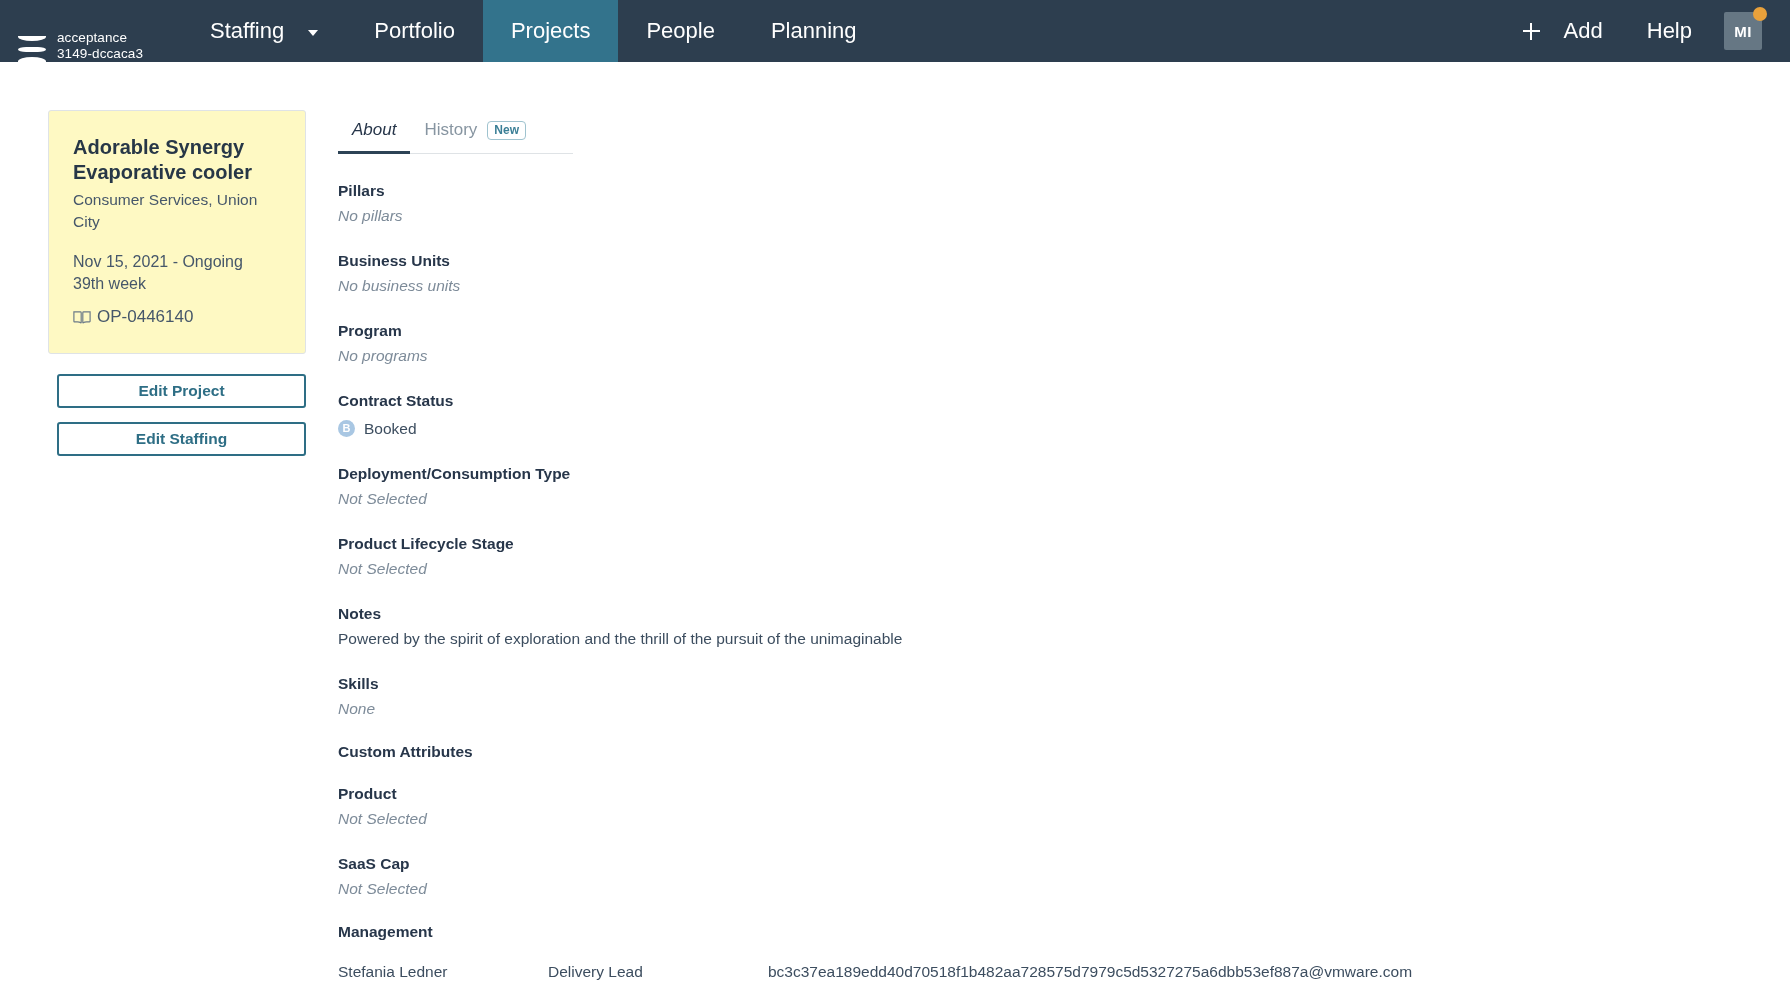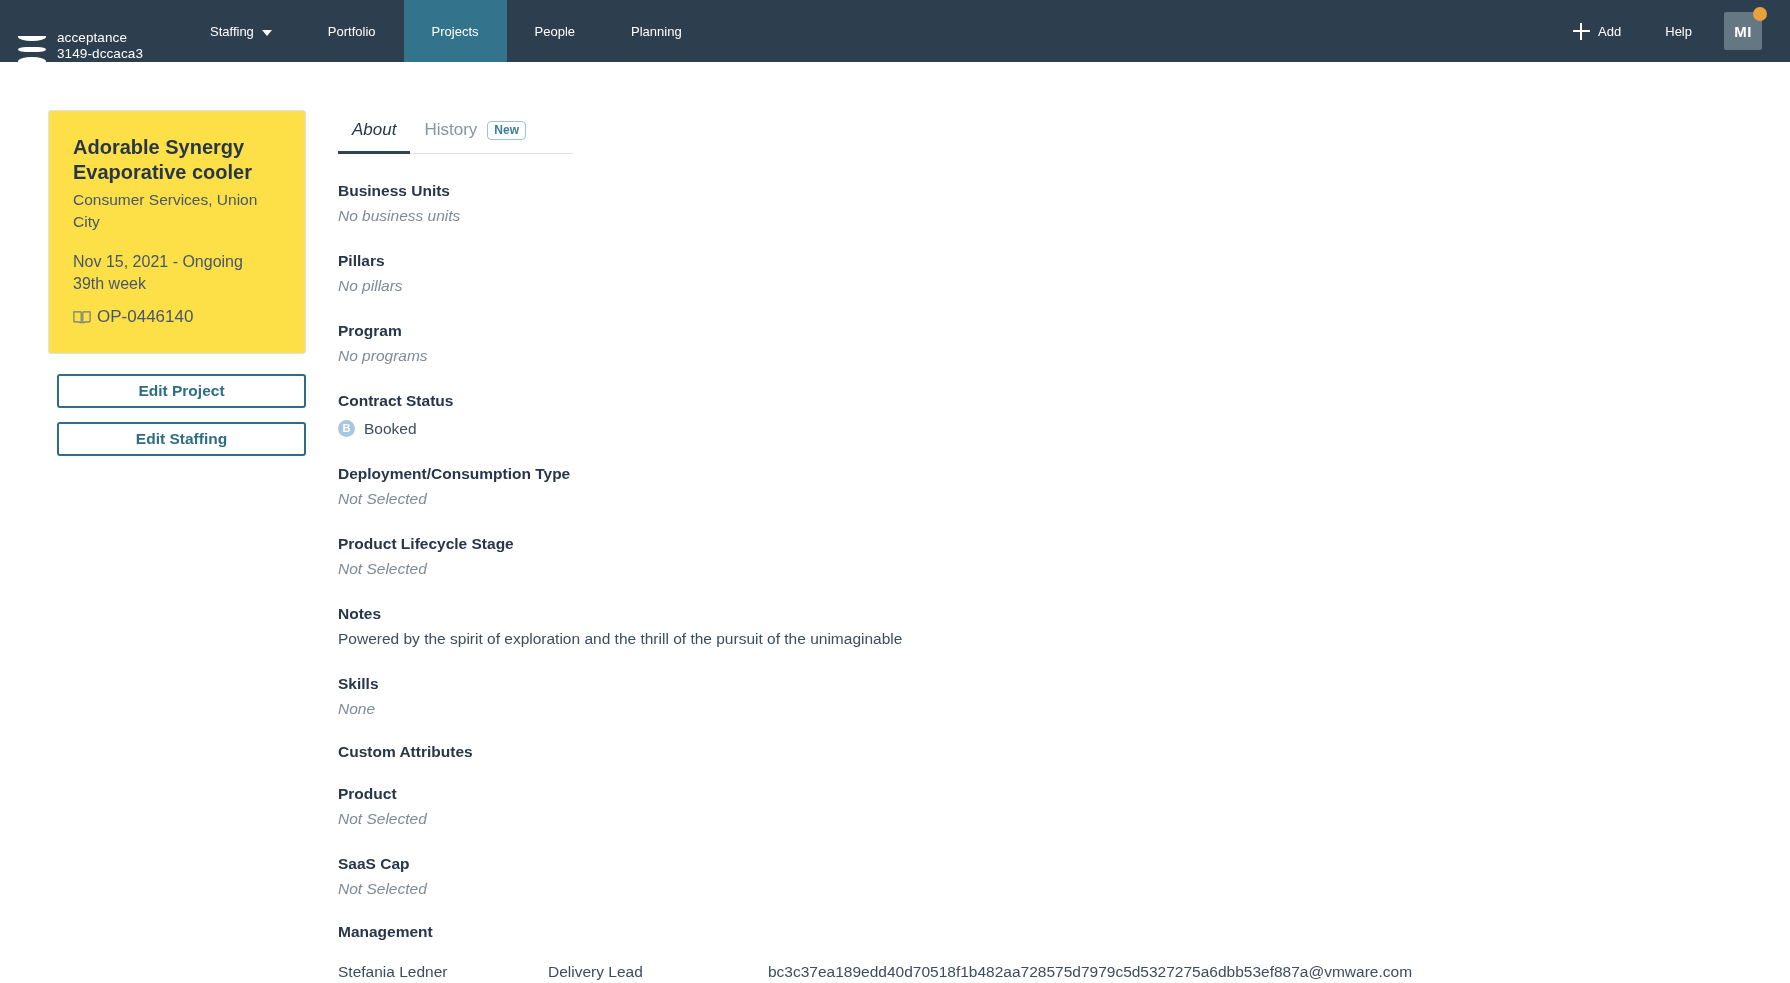--- a/index.html
+++ b/index.html
@@ -39,23 +39,23 @@
   .logo-mark i:nth-child(1){ border-radius: 0 0 70% 70% / 0 0 120% 120%; }
   .logo-mark i:nth-child(2){ border-radius: 70% 70% 70% 70% / 120% 120% 120% 120%; }
   .logo-mark i:nth-child(3){ border-radius: 70% 70% 0 0 / 120% 120% 0 0; }
   .brand-text {
     font-size: 13.5px; line-height: 16px; color: #ffffff; letter-spacing: .1px;
   }
   .nav {
     display: flex; align-items: stretch;
   }
   .nav-item {
-    display: flex; align-items: center; gap: 8px;
+    display: flex; align-items: center; gap: 24px;
     padding: 0 28px;
-    font-size: 13px;
+    font-size: 22px;
     color: #ffffff;
     cursor: pointer;
     white-space: nowrap;
   }
   .nav-item.active { background: #33738c; }
   .chev {
     width: 0; height: 0;
     border-left: 5px solid transparent;
     border-right: 5px solid transparent;
     border-top: 6px solid #ffffff;
@@ -91,21 +91,21 @@
 
   
   .page { display: flex; padding: 48px 0 0 48px; }
 
   .leftcol { width: 258px; flex: 0 0 258px; }
 
   .card {
     border: 1px solid #dfe3e6;
     border-radius: 3px;
     padding: 24px 24px 26px 24px;
-    background: #fde047;
+    background: #fef9c3;
   }
   .card-title {
     font-size: 20px; font-weight: 700; line-height: 25px;
     color: #273747; margin-bottom: 4px;
   }
   .card-sub { font-size: 15.5px; color: #46576a; line-height: 22px; }
   .card-dates { margin-top: 18px; font-size: 16px; color: #46576a; line-height: 22px; }
   .card-id {
     margin-top: 12px; display: flex; align-items: center; gap: 6px;
     font-size: 17px; color: #46576a;
@@ -264,27 +264,27 @@
       </div>
       <div class="tab">
         <span>History</span>
         <span class="badge-new">New</span>
       </div>
     </div>
 
     <div class="fields">
 
       <div class="field">
+        <div class="field-label">Pillars</div>
+        <div class="field-value muted">No pillars</div>
+      </div>
+
+      <div class="field">
         <div class="field-label">Business Units</div>
         <div class="field-value muted">No business units</div>
-      </div>
-
-      <div class="field">
-        <div class="field-label">Pillars</div>
-        <div class="field-value muted">No pillars</div>
       </div>
 
       <div class="field">
         <div class="field-label">Program</div>
         <div class="field-value muted">No programs</div>
       </div>
 
       <div class="field">
         <div class="field-label">Contract Status</div>
         <div class="status-row">

